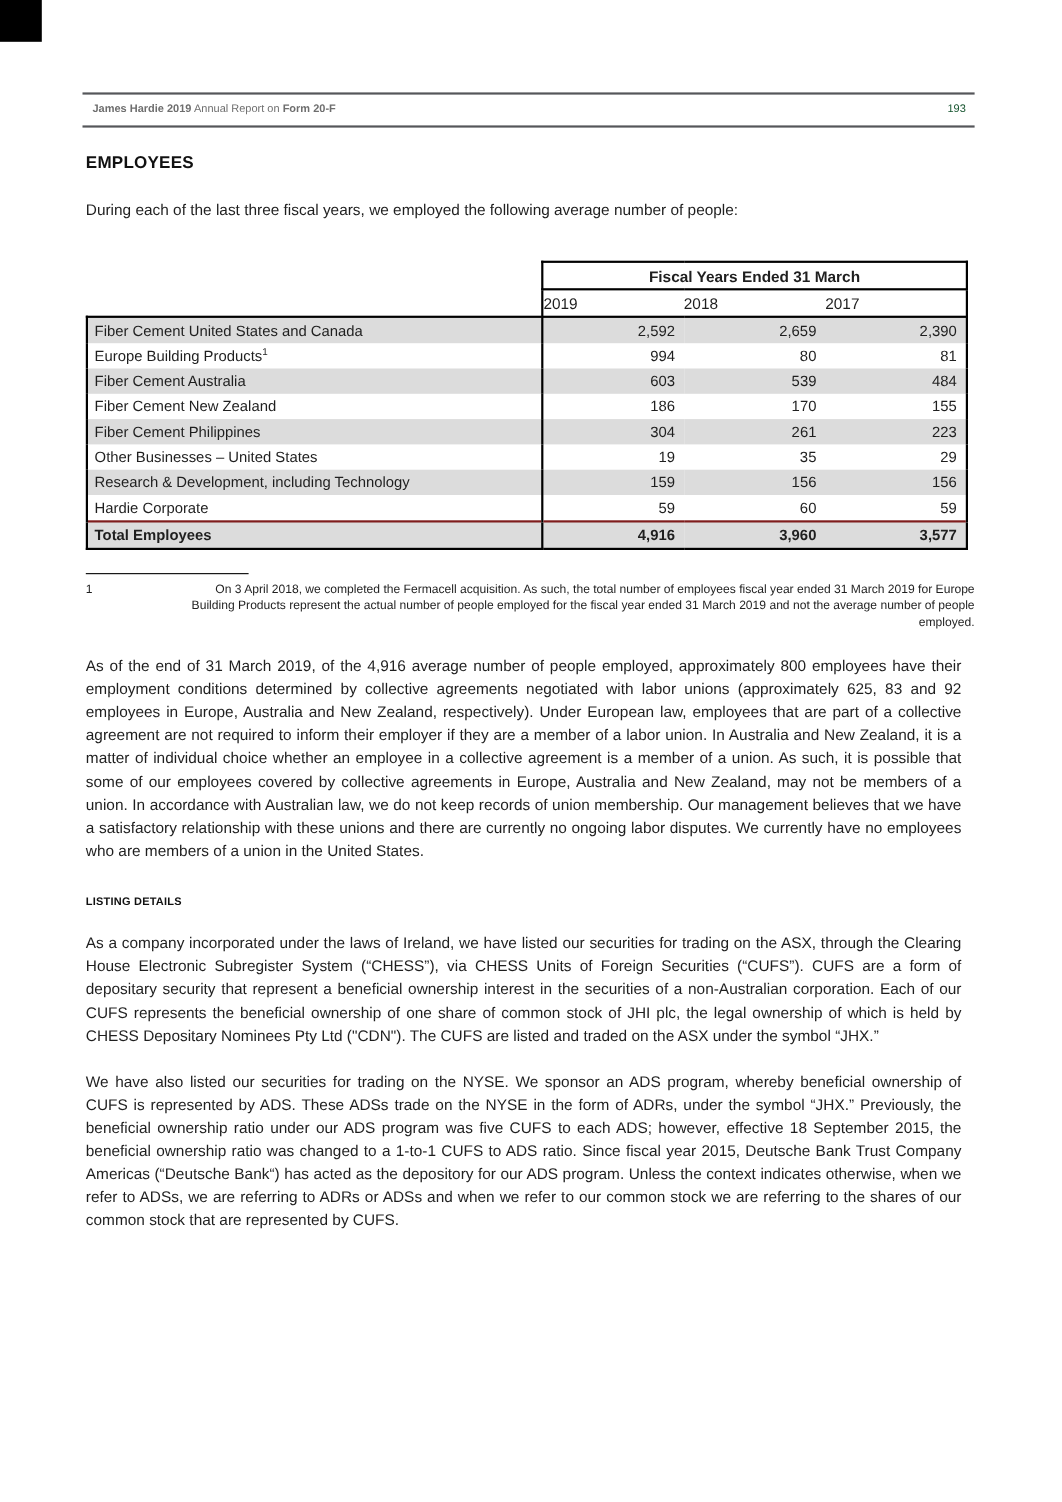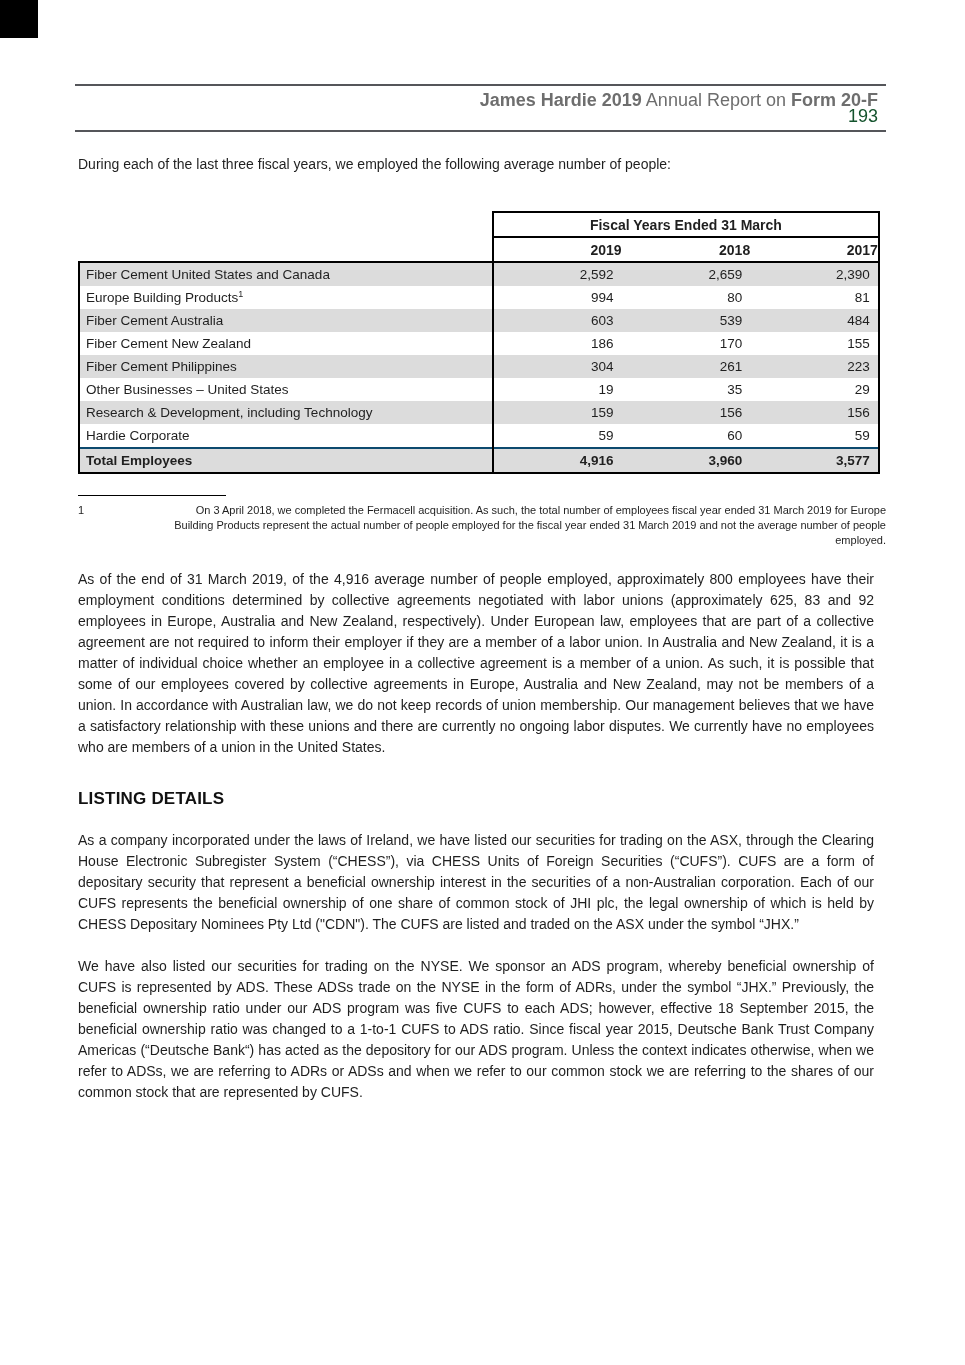--- a/index.html
+++ b/index.html
@@ -26,26 +26,25 @@
     margin: 84px 0 0 75px;
     width: 811px;
   }
   .rule {
     border-top: 2px solid #55565a;
     height: 0;
   }
   .doc-header-row {
     display: flex;
     justify-content: space-between;
-    align-items: flex-end;
+    align-items: center;
     padding: 6px 8px 6px 9px;
-    font-size: 18px;
+    font-size: 10px;
     color: #6e6e6e;
     line-height: 16px;
-    flex-direction: column;
   }
   .doc-header-row .b { font-weight: bold; }
   .page-number { color: #14532d; }
   
   .main-col {
     margin: 0 0 0 78px;
     width: 808px;
   }
   h1.section-heading {
     font-size: 15.5px;
@@ -82,42 +81,42 @@
     white-space: nowrap;
   }
   .emp-table th.spacer { border: none; background: #fff; }
   .emp-table th.fy-head {
     border: 2px solid #000;
     font-weight: bold;
     font-size: 14px;
     text-align: center;
   }
   .emp-table th.year {
-    font-weight: bold;
-    font-size: 14px;
-    text-align: right;
+    font-weight: normal;
+    font-size: 14px;
+    text-align: left;
     border-bottom: 2px solid #000;
   }
   .emp-table th.year.first { border-left: 2px solid #000; }
   .emp-table th.year.last  { border-right: 2px solid #000; }
   .emp-table tbody td.lbl {
     text-align: left;
     padding-left: 6px;
     border-left: 2px solid #000;
     border-right: 2px solid #000;
   }
   .emp-table tbody td.num {
     text-align: right;
     padding-right: 8px;
   }
   .emp-table tbody td.num.last { border-right: 2px solid #000; }
   .emp-table tbody tr:first-child td { border-top: 2px solid #000; }
   .emp-table tbody tr:nth-child(odd) td { background: #dcdcdc; }
   .emp-table tbody tr.total td {
-    border-top: 2px solid #0c4a6e;
+    border-top: 2px solid #7f1d1d;
     border-bottom: 2px solid #000;
     background: #dcdcdc;
     font-weight: bold;
   }
   .emp-table sup {
     font-size: 9px;
     vertical-align: super;
     line-height: 0;
   }
   
@@ -135,21 +134,21 @@
   }
   .footnote .fn-num {
     width: 87px;
     flex: 0 0 87px;
   }
   .footnote .fn-text {
     flex: 1;
     text-align: right;
   }
   h2.section-heading {
-    font-size: 17px;
+    font-size: 10px;
     font-weight: bold;
     color: #111;
     margin: 31px 0 0 0;
     letter-spacing: 0.2px;
   }
 </style>
 </head>
 <body>
 
 <div class="corner-mark"></div>
@@ -162,20 +161,21 @@
       <span>Annual Report on</span>
       <span class="b">Form 20-F</span>
     </div>
     <div class="page-number">193</div>
   </div>
   <div class="rule"></div>
 </div>
 
 <div class="main-col">
 
+  <h1 class="section-heading">EMPLOYEES</h1>
 
   <p class="intro-text">During each of the last three fiscal years, we employed the following average number of people:</p>
 
   <table class="emp-table">
     <colgroup>
       <col class="c-label">
         <col class="c-year">
         <col class="c-year">
         <col class="c-year">
     </colgroup>

